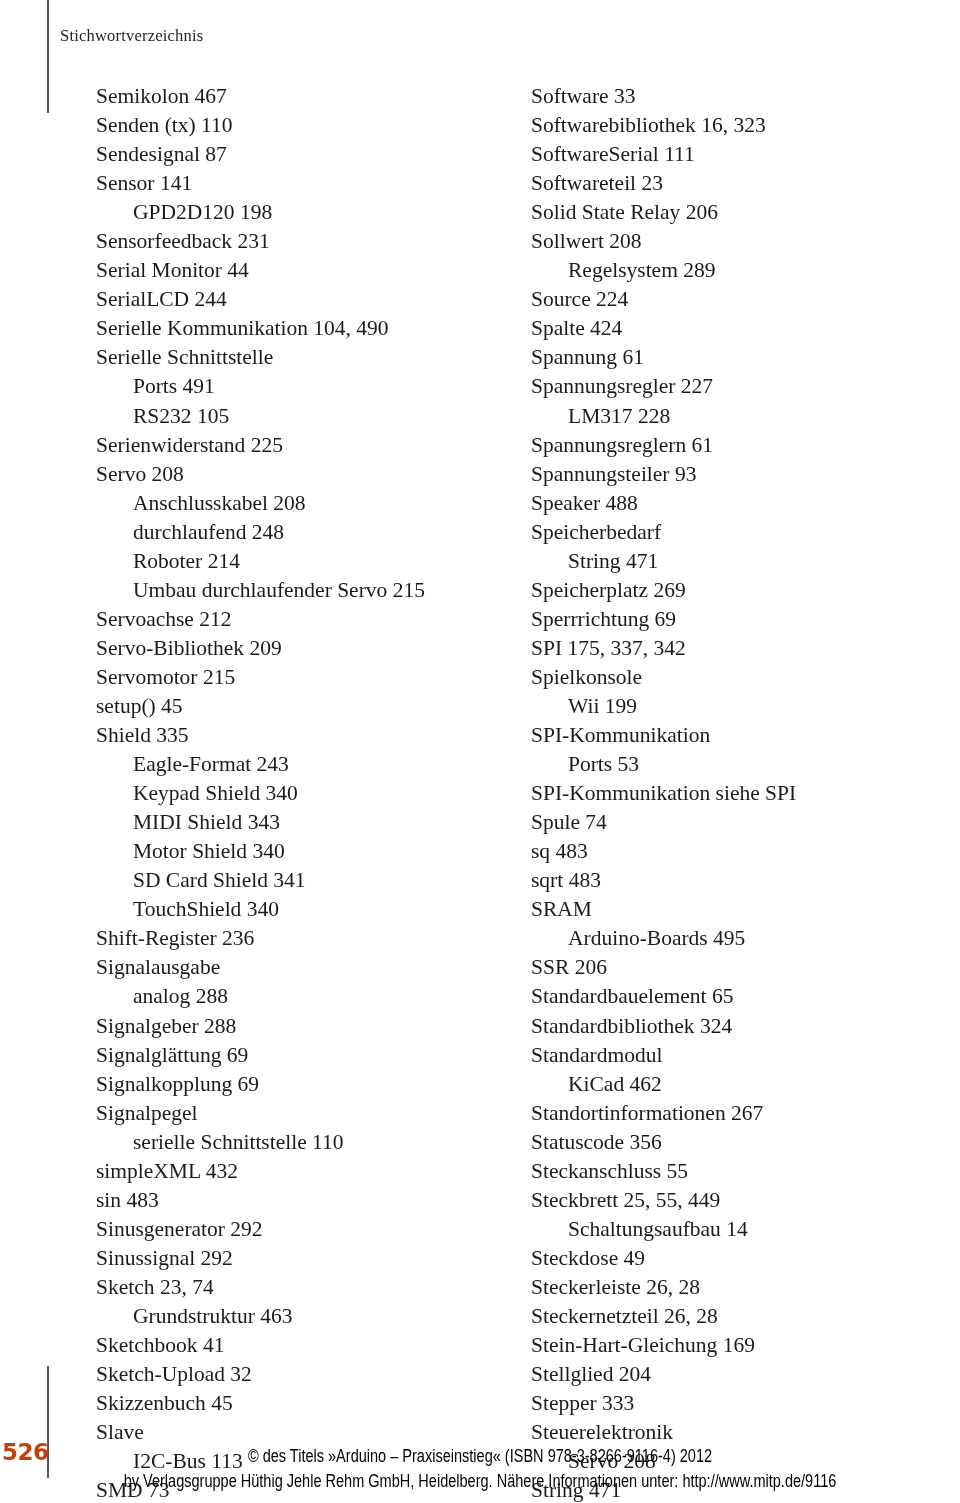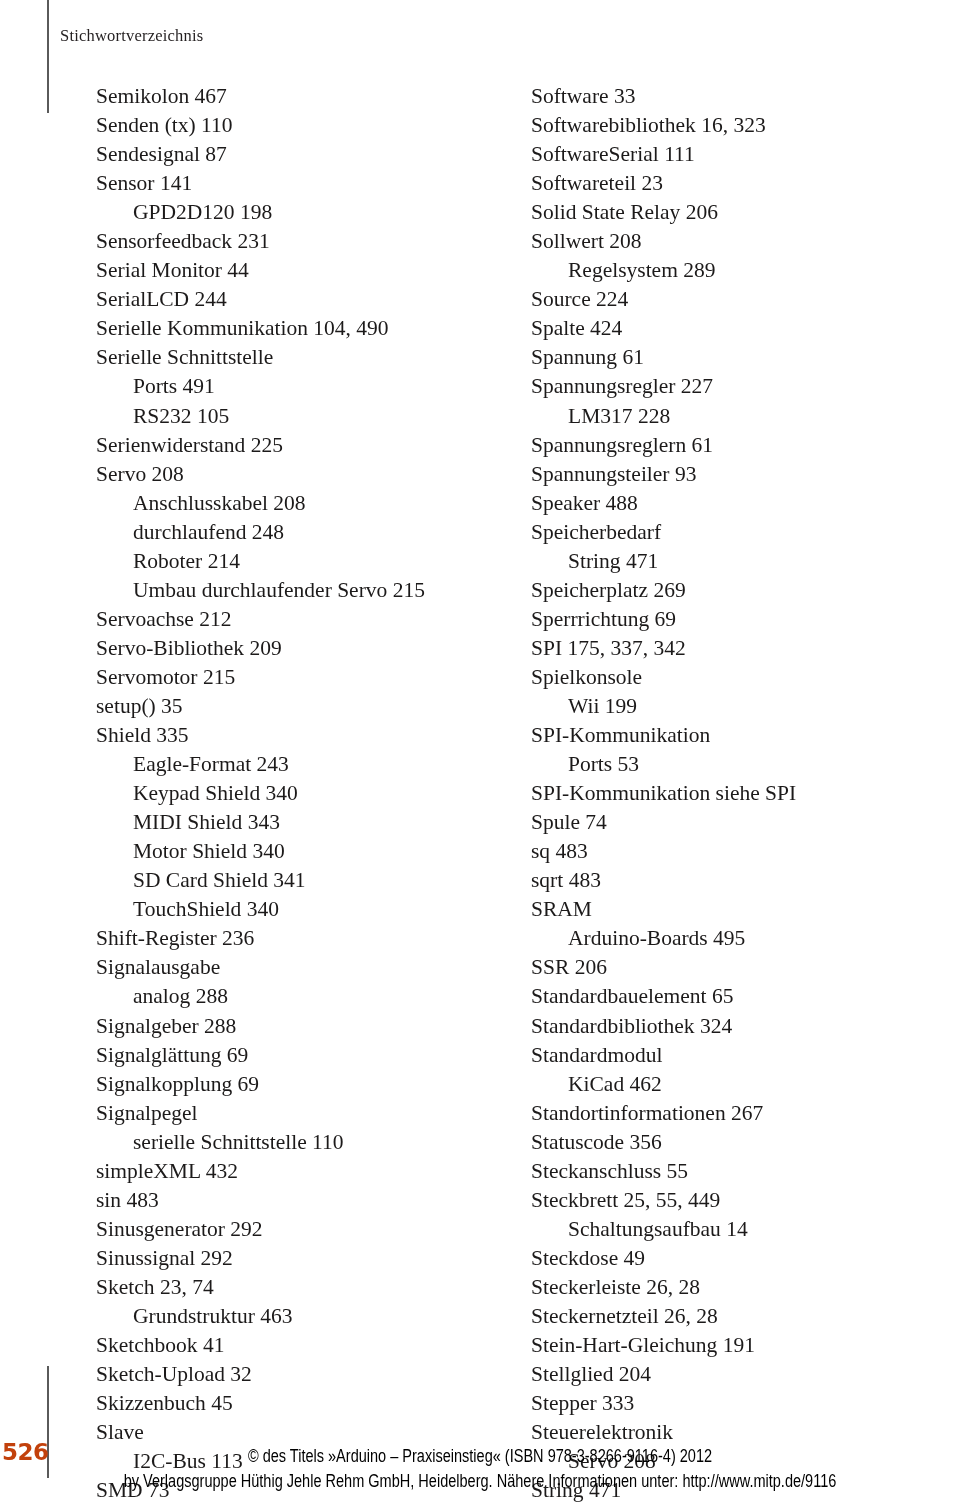--- a/index.html
+++ b/index.html
@@ -122,21 +122,21 @@
       <div class="entry lvl-2">RS232 105</div>
       <div class="entry lvl-1">Serienwiderstand 225</div>
       <div class="entry lvl-1">Servo 208</div>
       <div class="entry lvl-2">Anschlusskabel 208</div>
       <div class="entry lvl-2">durchlaufend 248</div>
       <div class="entry lvl-2">Roboter 214</div>
       <div class="entry lvl-2">Umbau durchlaufender Servo 215</div>
       <div class="entry lvl-1">Servoachse 212</div>
       <div class="entry lvl-1">Servo-Bibliothek 209</div>
       <div class="entry lvl-1">Servomotor 215</div>
-      <div class="entry lvl-1">setup() 35</div>
+      <div class="entry lvl-1">setup() 45</div>
       <div class="entry lvl-1">Shield 335</div>
       <div class="entry lvl-2">Eagle-Format 243</div>
       <div class="entry lvl-2">Keypad Shield 340</div>
       <div class="entry lvl-2">MIDI Shield 343</div>
       <div class="entry lvl-2">Motor Shield 340</div>
       <div class="entry lvl-2">SD Card Shield 341</div>
       <div class="entry lvl-2">TouchShield 340</div>
       <div class="entry lvl-1">Shift-Register 236</div>
       <div class="entry lvl-1">Signalausgabe</div>
       <div class="entry lvl-2">analog 288</div>
@@ -195,21 +195,21 @@
       <div class="entry lvl-1">Standardmodul</div>
       <div class="entry lvl-2">KiCad 462</div>
       <div class="entry lvl-1">Standortinformationen 267</div>
       <div class="entry lvl-1">Statuscode 356</div>
       <div class="entry lvl-1">Steckanschluss 55</div>
       <div class="entry lvl-1">Steckbrett 25, 55, 449</div>
       <div class="entry lvl-2">Schaltungsaufbau 14</div>
       <div class="entry lvl-1">Steckdose 49</div>
       <div class="entry lvl-1">Steckerleiste 26, 28</div>
       <div class="entry lvl-1">Steckernetzteil 26, 28</div>
-      <div class="entry lvl-1">Stein-Hart-Gleichung 191</div>
+      <div class="entry lvl-1">Stein-Hart-Gleichung 169</div>
       <div class="entry lvl-1">Stellglied 204</div>
       <div class="entry lvl-1">Stepper 333</div>
       <div class="entry lvl-1">Steuerelektronik</div>
       <div class="entry lvl-2">Servo 208</div>
       <div class="entry lvl-1">String 471</div>
     </div>
 </div>
 
 <div class="folio">526</div>
 

